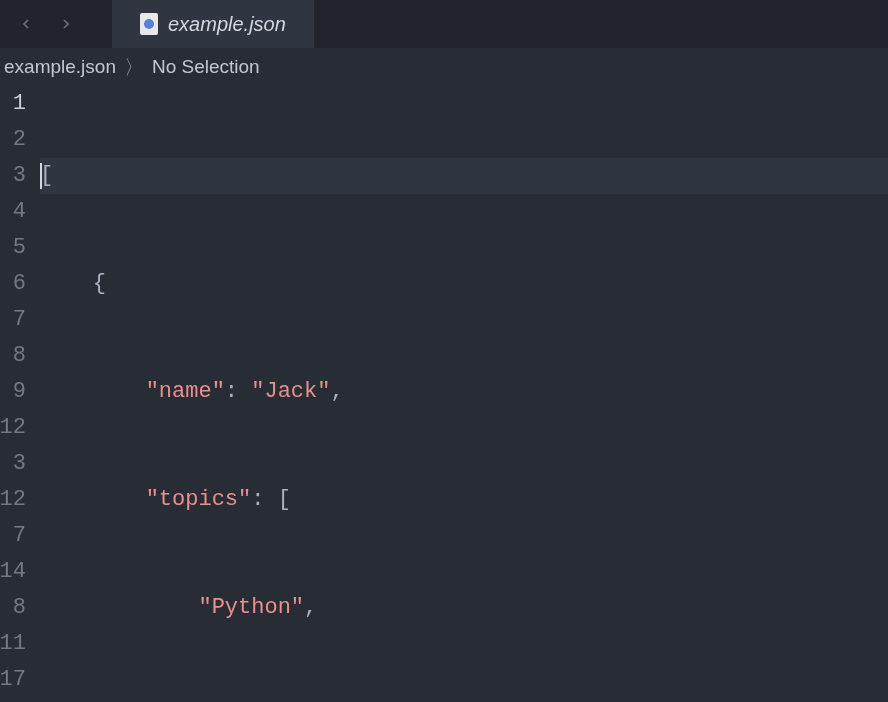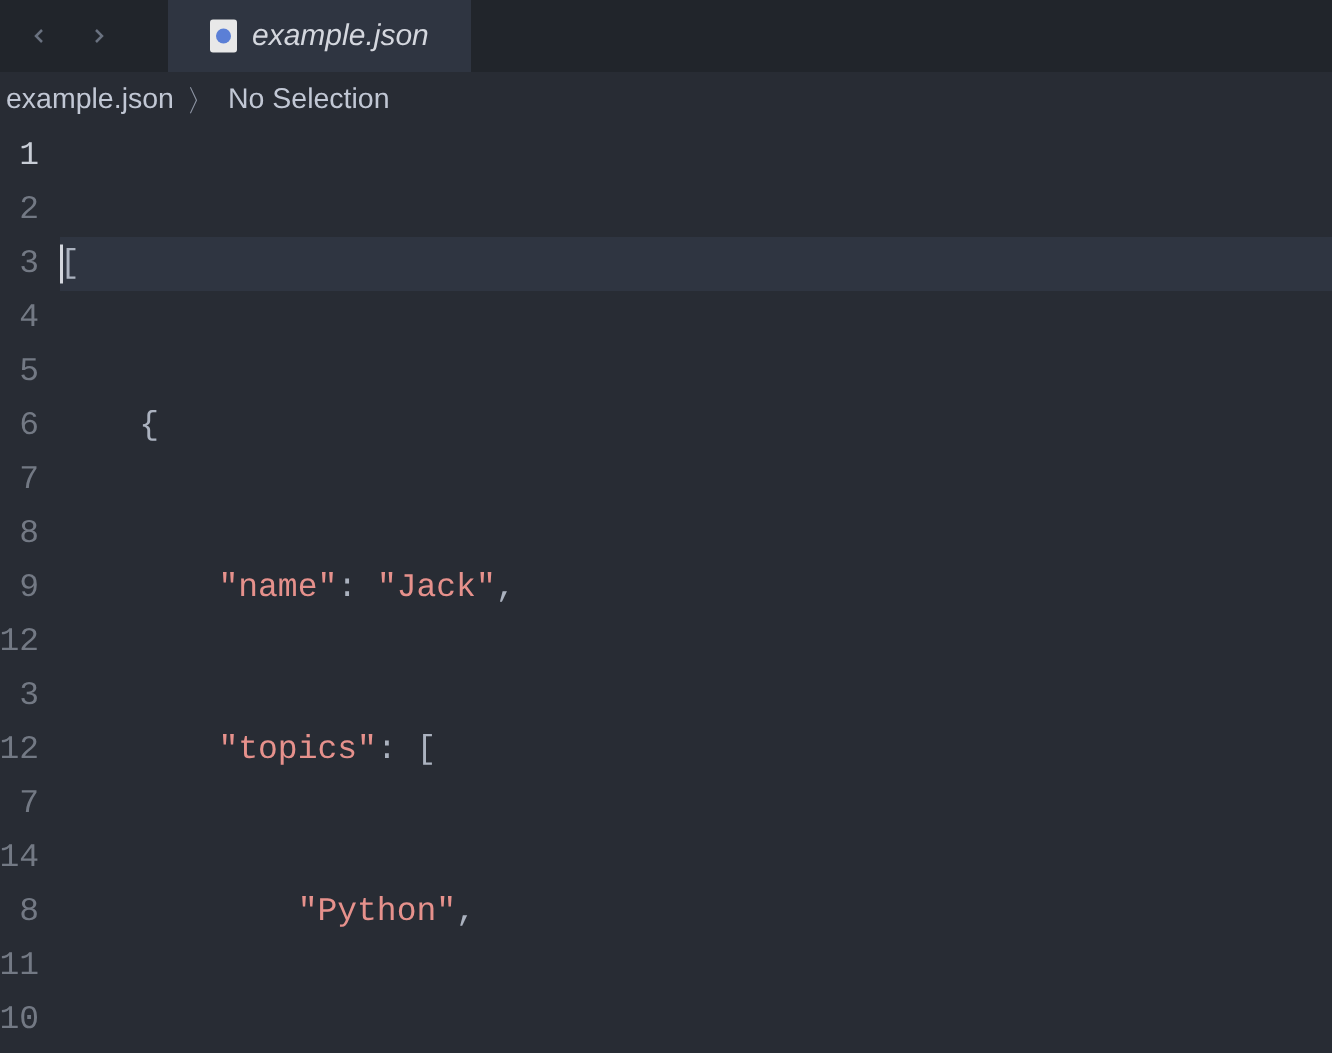--- a/index.html
+++ b/index.html
@@ -213,21 +213,21 @@
     <div class="line-number">7</div>
     <div class="line-number">8</div>
     <div class="line-number">9</div>
     <div class="line-number">12</div>
     <div class="line-number">3</div>
     <div class="line-number">12</div>
     <div class="line-number">7</div>
     <div class="line-number">14</div>
     <div class="line-number">8</div>
     <div class="line-number">11</div>
-    <div class="line-number">10</div>
+    <div class="line-number">17</div>
   </div>
   <div class="code">
     <div class="line current-line"><span class="cursor"></span><span class="punct">[</span></div>
     <div class="line"><span class="punct">    {</span></div>
     <div class="line"><span>        </span><span class="key">"name"</span><span class="colon">: </span><span class="string">"Jack"</span><span class="punct">,</span></div>
     <div class="line"><span>        </span><span class="key">"topics"</span><span class="colon">: </span><span class="punct">[</span></div>
     <div class="line"><span>            </span><span class="string">"Python"</span><span class="punct">,</span></div>
     <div class="line"><span>            </span><span class="string">"Data Structures and Algorithms"</span></div>
     
     

